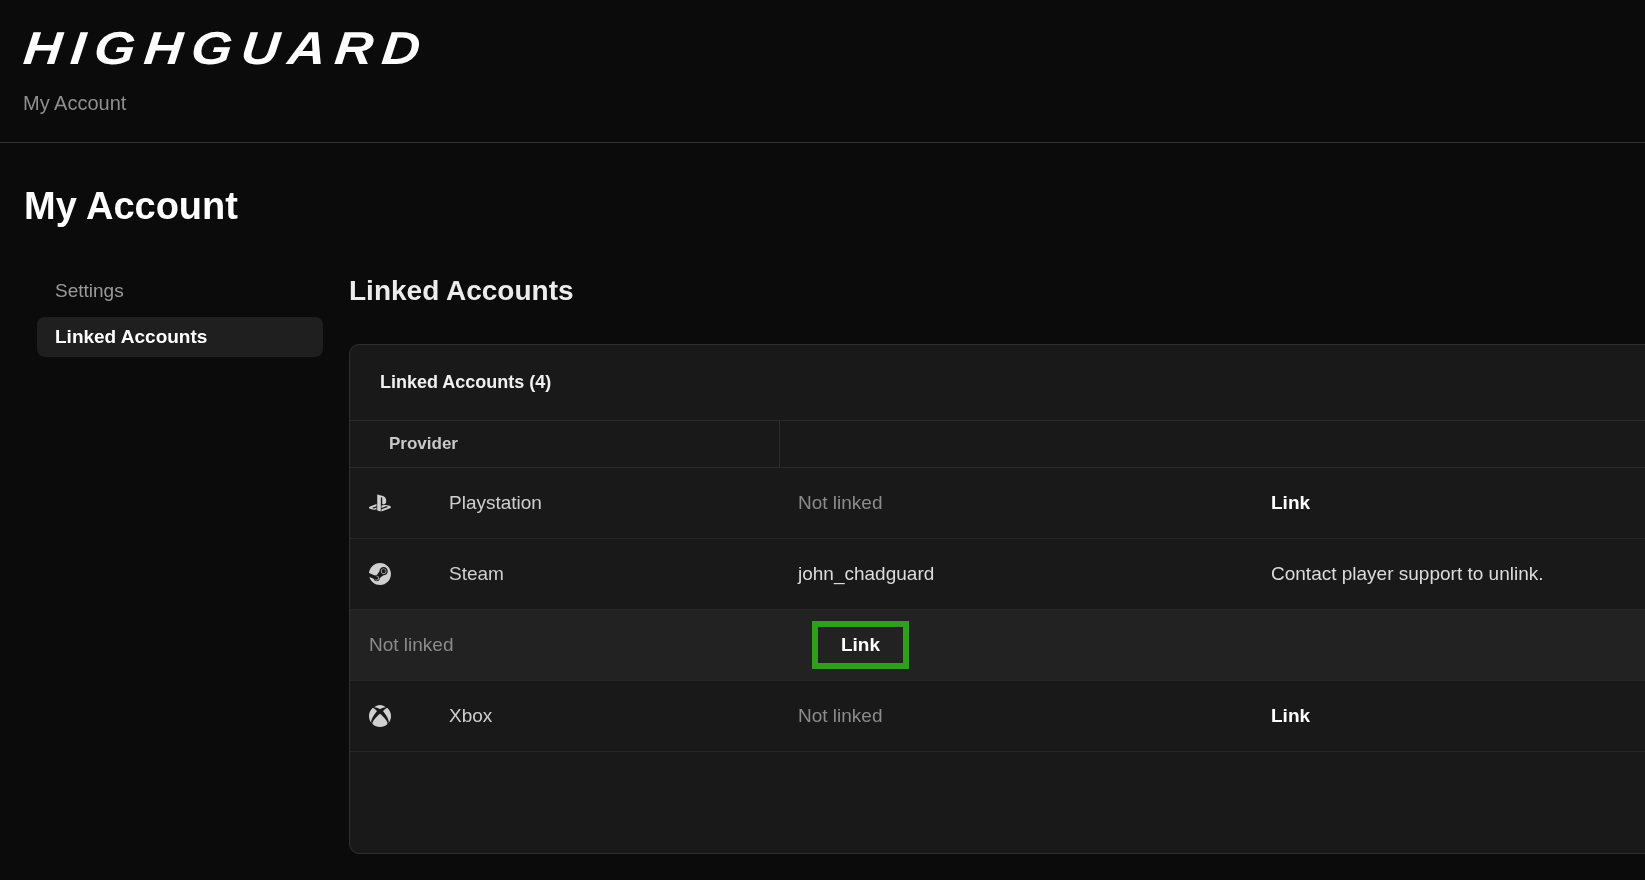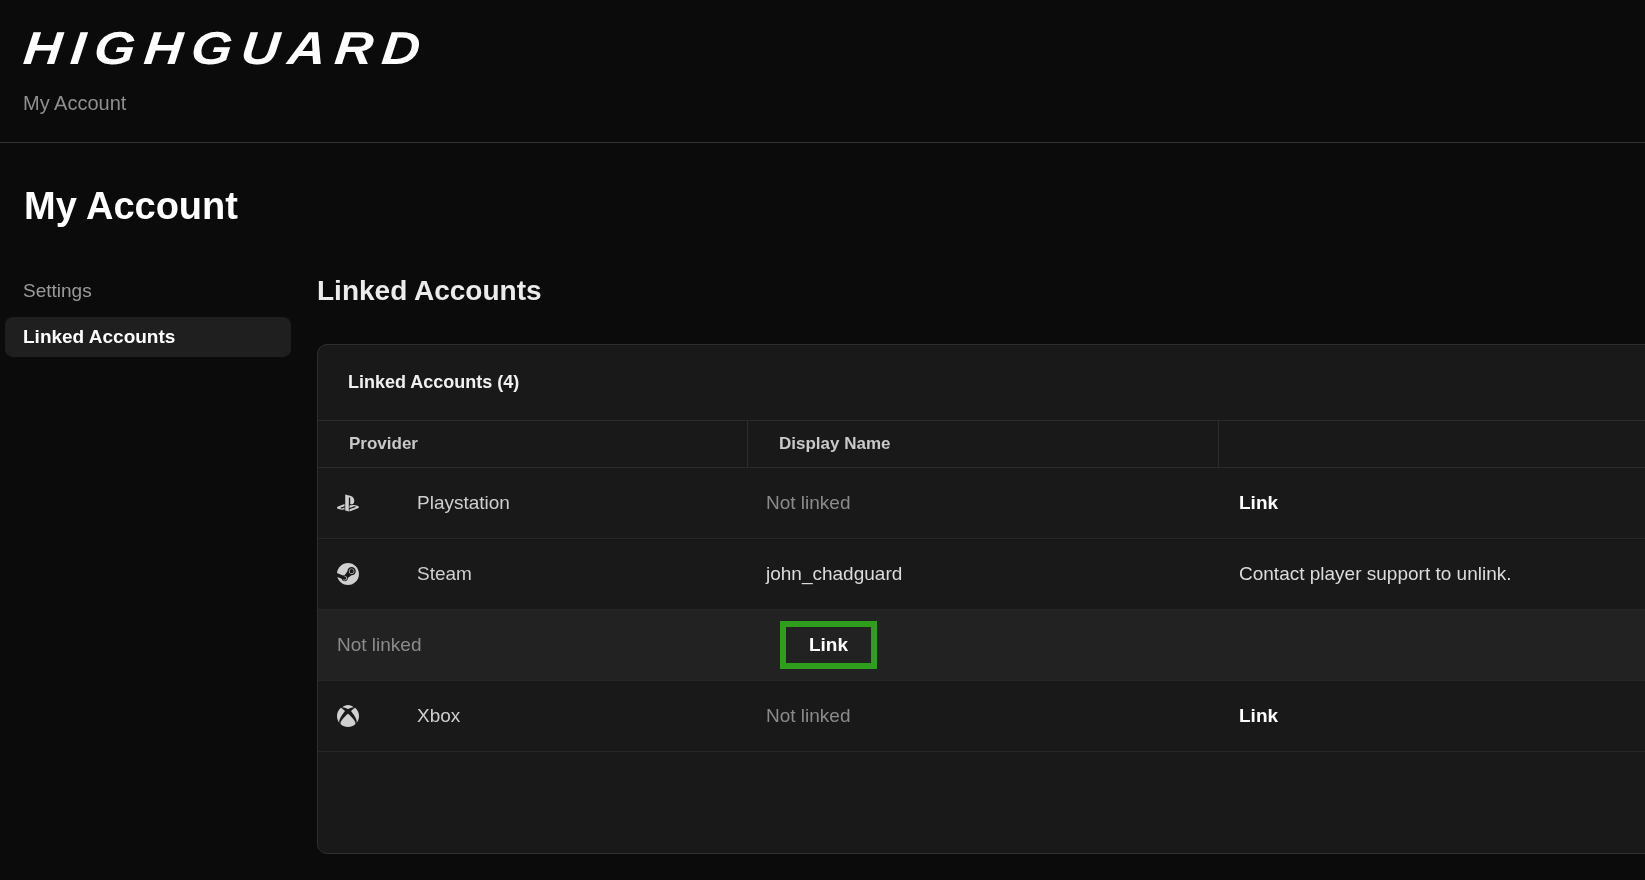--- a/index.html
+++ b/index.html
@@ -42,21 +42,21 @@
   .page-title {
     margin:44px 0 0 24px;
     font-size:38px;
     line-height:38px;
     font-weight:700;
     color:#ffffff;
   }
   .columns { display:flex; margin-top:51px; }
 
   
-  .sidebar { width:317px; flex:0 0 317px; }
+  .sidebar { width:317px; flex:0 0 317px;margin-left:32px; }
   .sidebar-item {
     margin:0 26px 0 5px;
     border-radius:8px;
     display:flex;
     align-items:center;
     padding-left:18px;
     font-size:19px;
     cursor:pointer;
   }
   .sidebar-item.inactive { height:30px; margin-bottom:11px; color:#9a9a9a; }
@@ -101,21 +101,21 @@
     height:47px;
     border-bottom:1px solid #2a2a2a;
     font-size:17px;
     font-weight:700;
     color:#c9c9c9;
   }
   .thead .cell { display:flex; align-items:center; height:100%; }
   .cell.c1 { width:429px; flex:0 0 429px; }
   .cell.c2 { width:471px; flex:0 0 471px; }
   .cell.c3 { flex:1; min-width:0; }
-  .thead .c1 { padding-left:31px; }
+  .thead .c1 { padding-left:39px; }
   .thead .c2 { padding-left:31px; border-left:1px solid #2e2e2e; }
   .thead .c3 { padding-left:21px; border-left:1px solid #2e2e2e; }
 
   .row {
     display:flex;
     height:71px;
     align-items:stretch;
     border-bottom:1px solid #272727;
     font-size:19px;
   }
@@ -183,21 +183,20 @@
         <h2 class="section-heading">Linked Accounts</h2>
 
         <div class="card">
 
           <div class="card-header">
             <div class="card-title">Linked Accounts (4)</div>
           </div>
 
           <div class="thead">
             <div class="cell c1">Provider</div>
-            <div class="cell c2">Display Name</div>
             <div class="cell c3"></div>
           </div>
 
           <div class="row">
             <div class="cell c1">
               <span class="picon">
                 <svg viewBox="0 0 24 24" fill="currentColor">
                     <path d="M8.985 2.596v17.548l3.915 1.261V6.688c0-.69.304-1.151.794-.991.636.181.76.814.76 1.505v5.876c2.441 1.193 4.362-.002 4.362-3.153 0-3.237-1.126-4.675-4.438-5.827-1.307-.448-3.728-1.186-5.391-1.502h-.002zm4.656 16.242l6.296-2.275c.715-.258.826-.625.246-.818-.586-.192-1.637-.139-2.357.123l-4.205 1.499v-2.385l.24-.085s1.201-.42 2.913-.615c1.696-.18 3.785.029 5.437.661 1.848.601 2.04 1.472 1.576 2.072s-1.622 1.036-1.622 1.036l-8.544 3.107v-2.297l.02-.023zM1.807 18.6c-1.9-.545-2.214-1.668-1.352-2.32.801-.586 2.16-1.052 2.16-1.052l5.615-2.013v2.313L4.205 17c-.715.258-.826.625-.247.818.586.192 1.637.139 2.357-.123l1.915-.699v2.065c-.119.024-.252.041-.375.065-1.909.309-3.953.178-6.048-.526z"></path>
                   </svg>
               </span>

